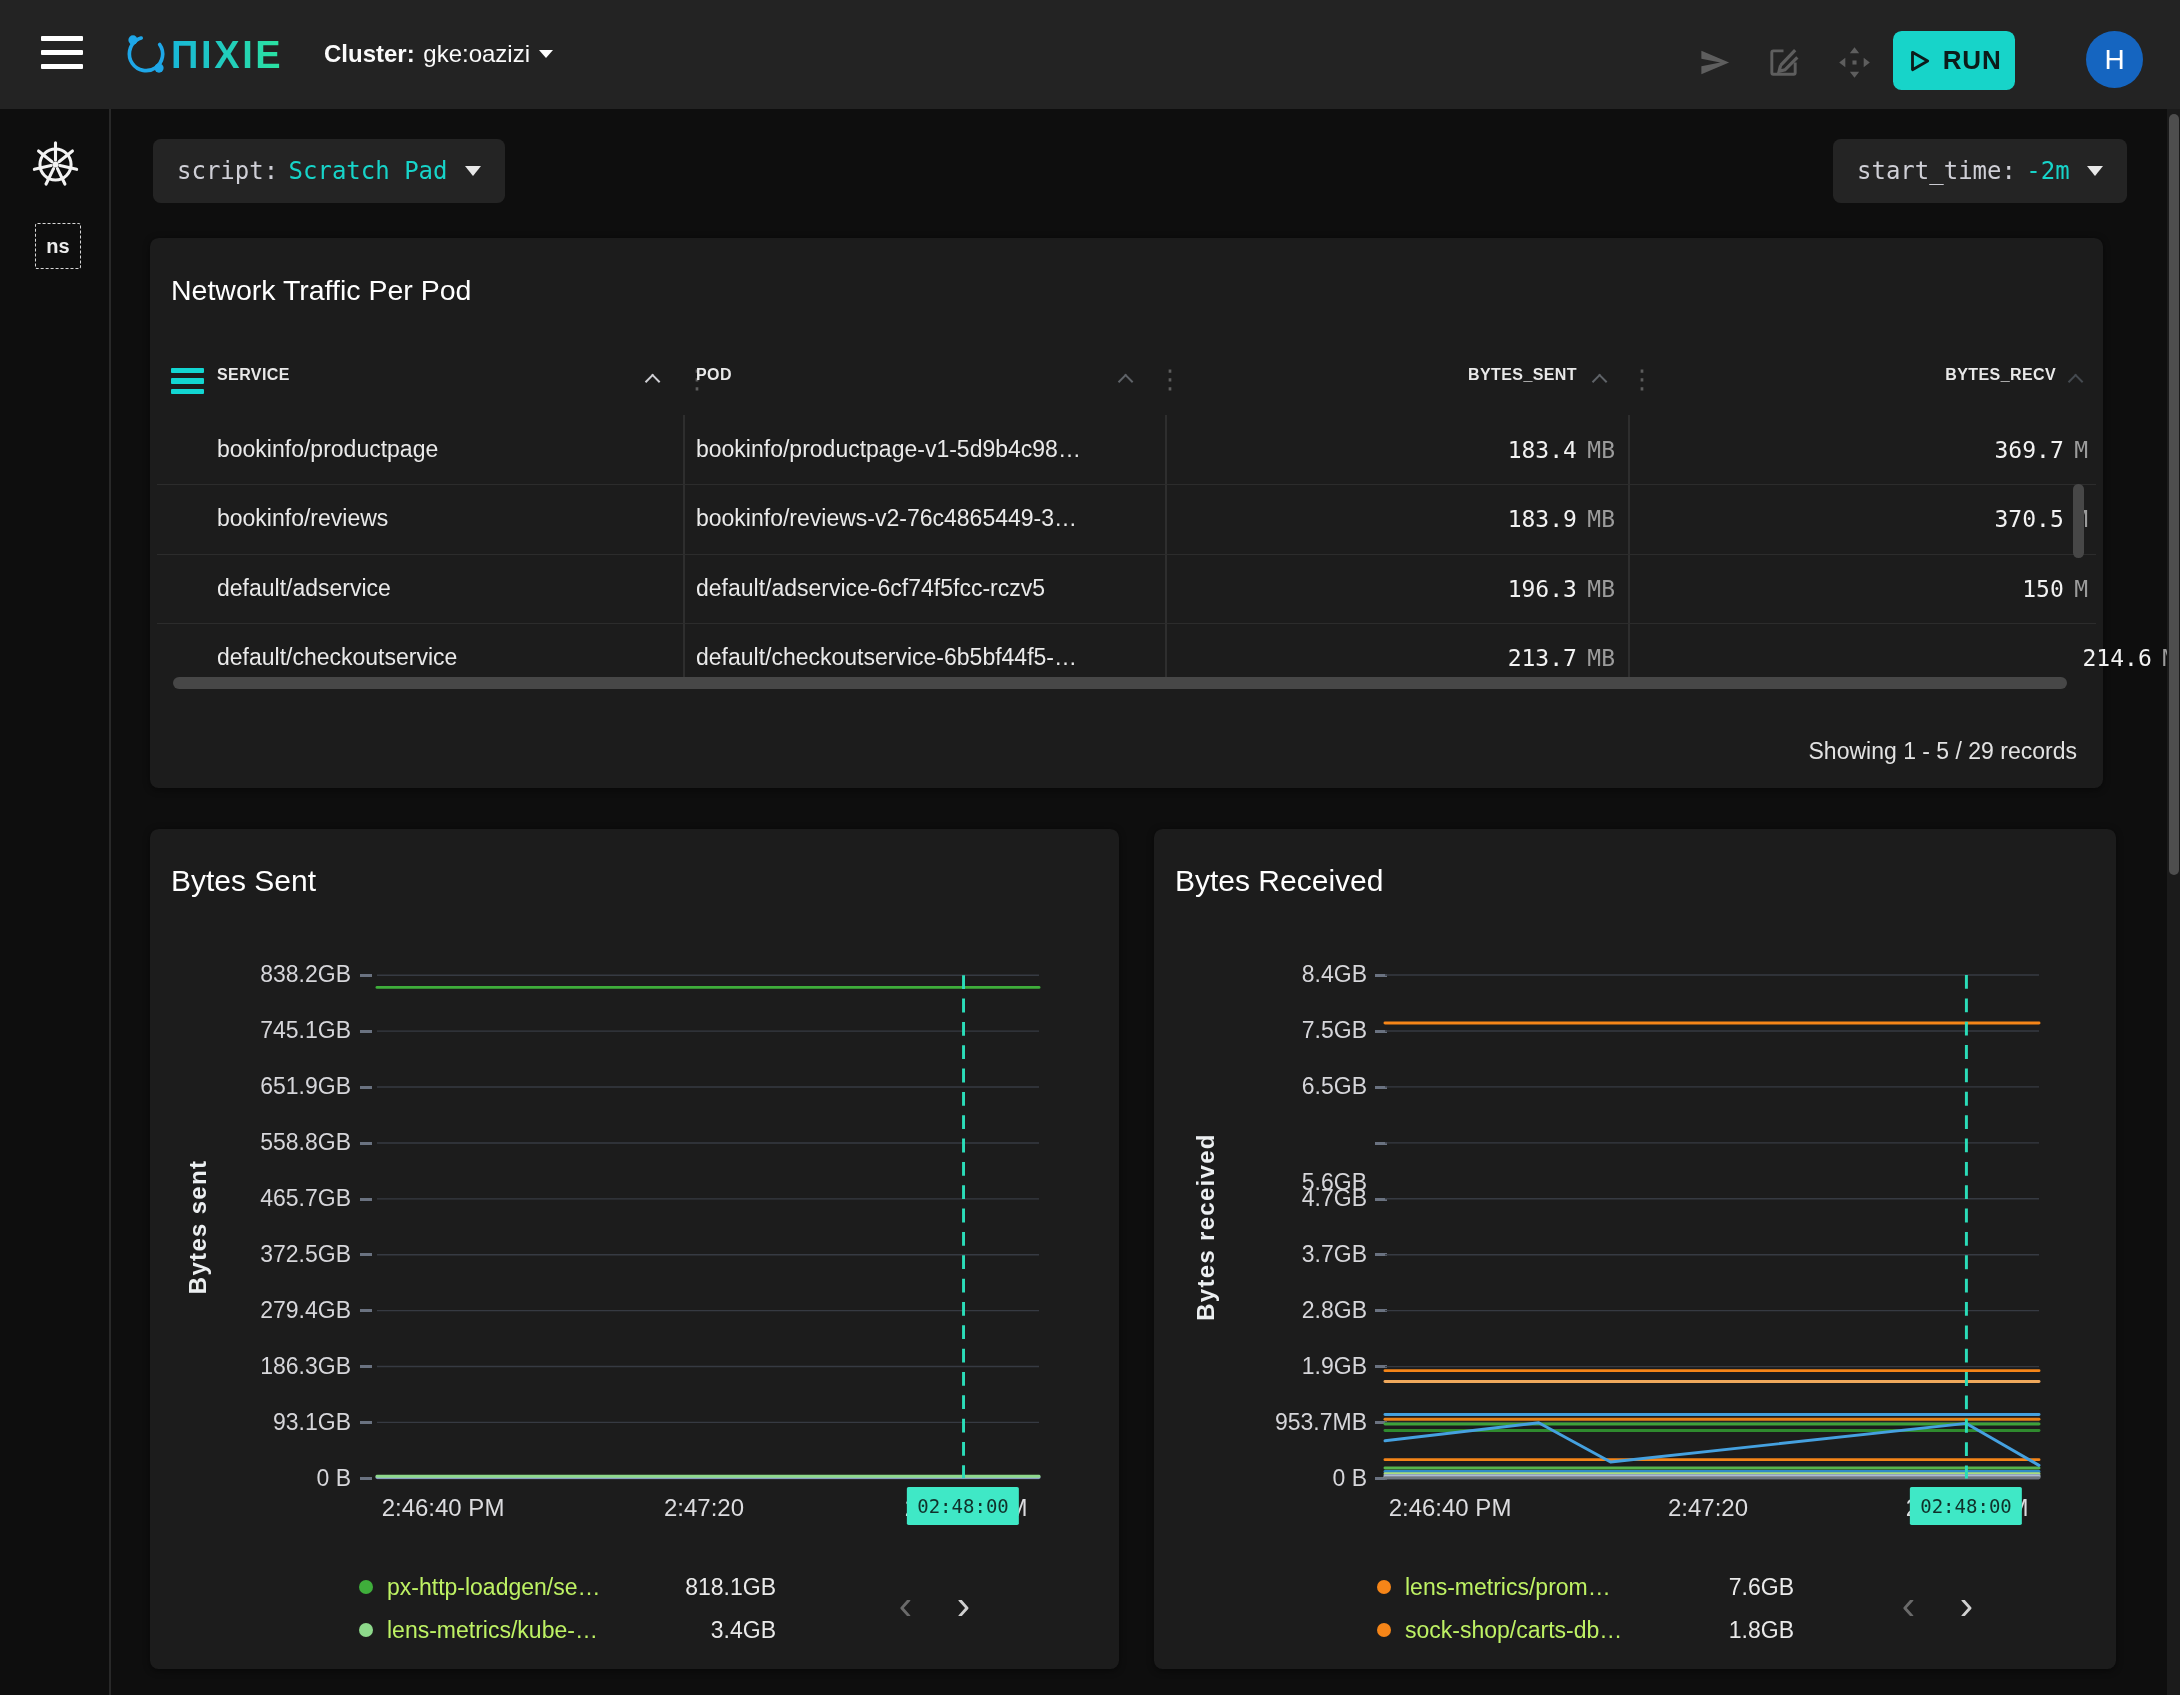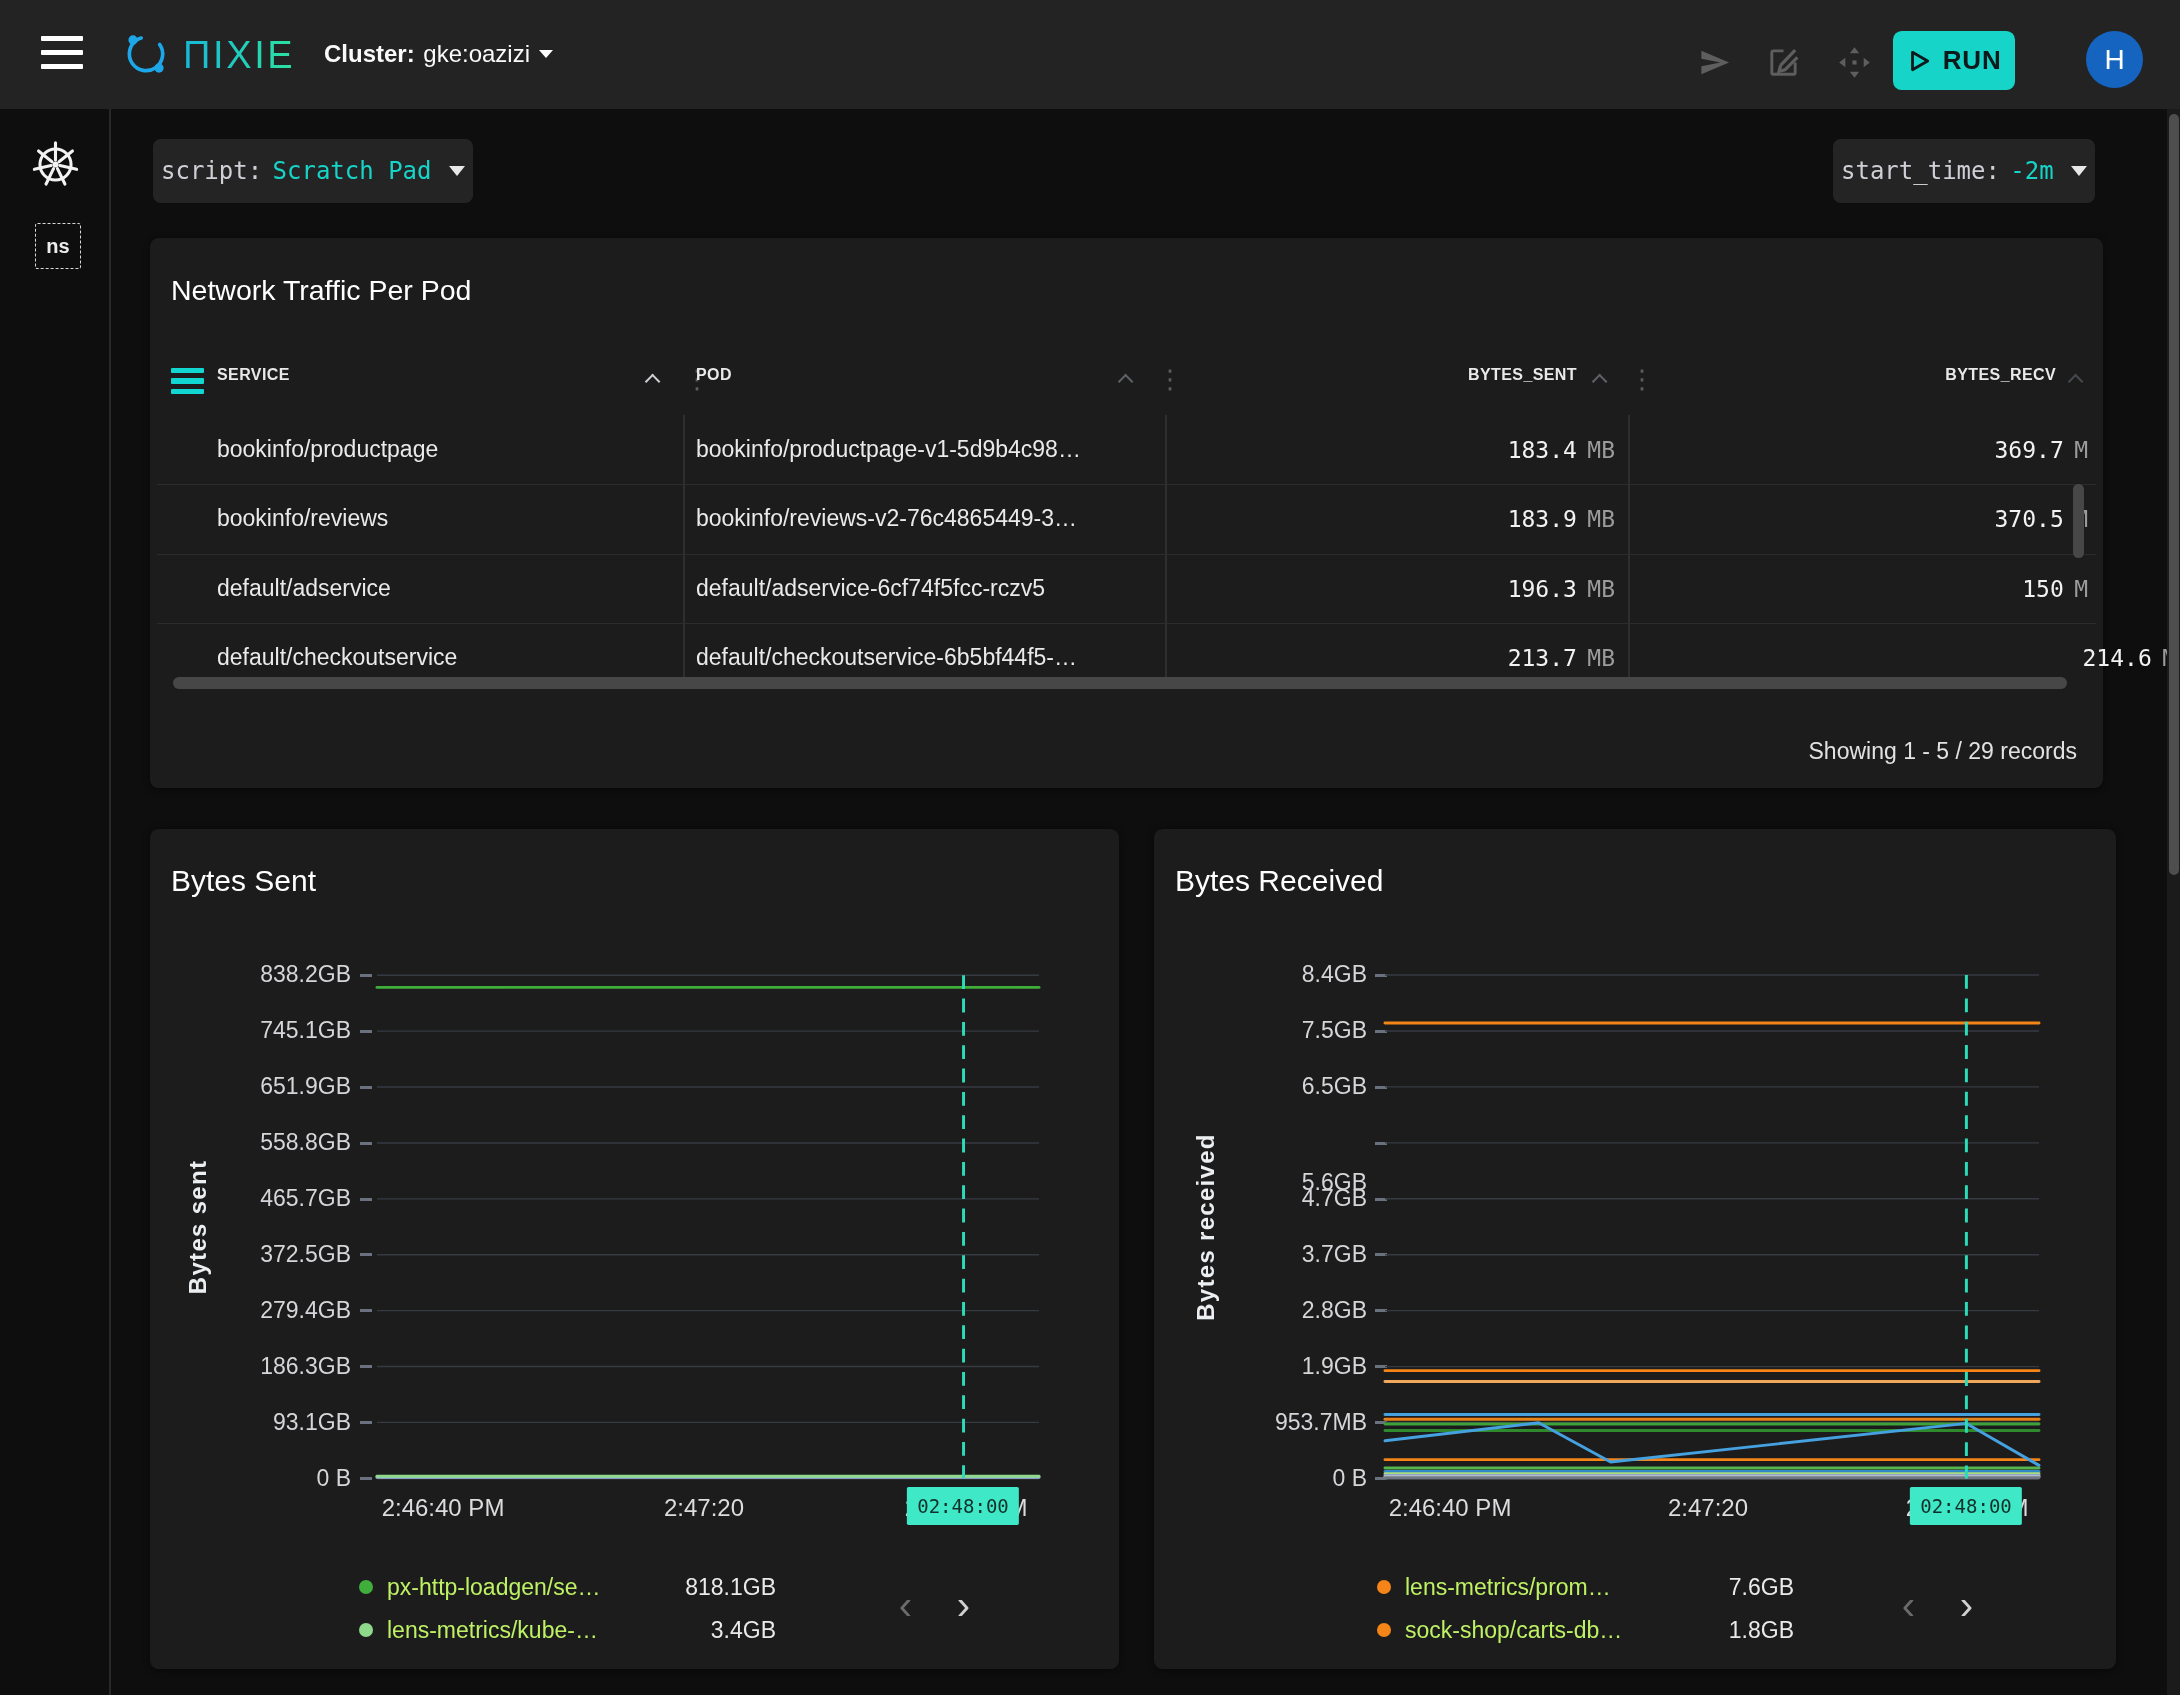--- a/index.html
+++ b/index.html
@@ -7,42 +7,42 @@
   body { width:2181px; height:1696px; overflow:hidden;
          font-family:"Liberation Sans", sans-serif; color:#e8e8e8; }
   #app { position:relative; width:2181px; height:1696px; background:#0e0e0e; }
   .mono { font-family:"DejaVu Sans Mono", monospace; }
 
   
   .topbar { position:absolute; left:0; top:0; width:2181px; height:109px; background:#232323; }
   .hamburger { position:absolute; left:41px; top:36px; width:42px; height:35px; cursor:pointer; }
   .hamburger span { display:block; width:42px; height:5.2px; background:#ffffff; border-radius:0.9px; margin-bottom:8.6px; }
   .logo { position:absolute; left:121px; top:29px; display:flex; align-items:center; }
-  .logo-text { font-size:38px; font-weight:400; letter-spacing:2.6px; margin-left:12px;
+  .logo-text { font-size:38px; font-weight:700; letter-spacing:2.6px; 
                background:linear-gradient(90deg,#18b7d8,#2be3a0);
                -webkit-background-clip:text; background-clip:text; color:transparent; }
   .cluster { position:absolute; left:324px; top:40px; font-size:24px; color:#fafafa; display:flex; align-items:center; gap:8.6px; }
   .cluster b { font-weight:700; }
   .caret-down { width:0; height:0; border-left:7.8px solid transparent; border-right:7.8px solid transparent; border-top:9.5px solid #e8e8e8; display:inline-block; }
   .tb-icon { position:absolute; top:45px; width:35px; height:35px; }
   .run-btn { position:absolute; left:1893px; top:31px; width:122px; height:59px; background:#17d4c9; border:none;
              border-radius:8.6px; display:flex; align-items:center; justify-content:center; gap:10.4px; cursor:pointer; }
   .run-btn span { font-size:26px; font-weight:700; color:#0c1b1a; letter-spacing:0.9px; }
   .avatar { position:absolute; left:2086px; top:31px; width:57px; height:57px; border-radius:50%;
             background:#1565c0; color:#fff; font-size:28px; display:flex; align-items:center; justify-content:center; cursor:pointer; }
 
   
   .sidebar-divider { position:absolute; left:109px; top:109px; width:1.7px; height:1587px; background:#282828; }
   .k8s-icon { position:absolute; left:32px; top:141px; cursor:pointer; }
   .ns-box { position:absolute; left:35px; top:223px; width:46px; height:46px; border:1.7px dashed #d8d8d8; border-radius:2.6px;
             display:flex; align-items:center; justify-content:center; font-size:20px; font-weight:700; color:#ececec; cursor:pointer; }
 
   
   .chip { position:absolute; height:64px; background:#242424; border-radius:7.8px; display:flex; align-items:center;
-          padding:0 8px; gap:10.4px; font-size:24px; cursor:pointer; }
+          padding:0 24px; gap:10.4px; font-size:24px; cursor:pointer; }
   .chip .key { color:#cfcfd6; }
   .chip .val { color:#17d4c9; }
   .chip .caret-down { border-left-width:8.6px; border-right-width:8.6px; border-top-width:10.4px; margin-left:7px; }
   .chip-script { left:153px; top:139px; }
   .chip-start  { left:1833px; top:139px; }
 
   
   .card { position:absolute; background:#1c1c1c; border-radius:8.6px; box-shadow:0 1.7px 7px rgba(0,0,0,.45); }
 
   

